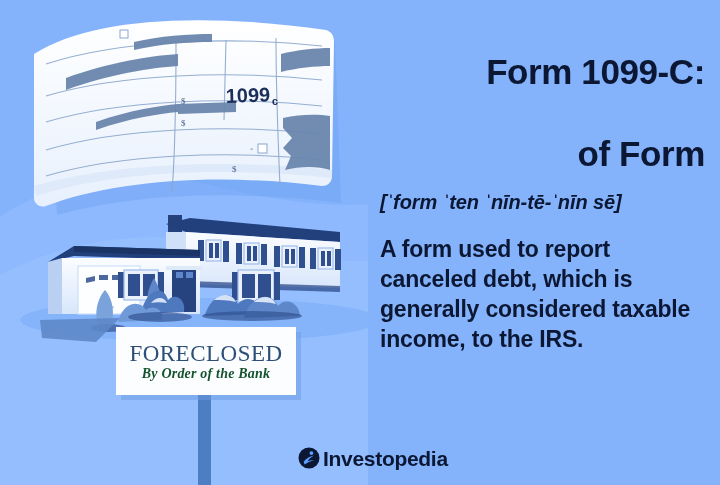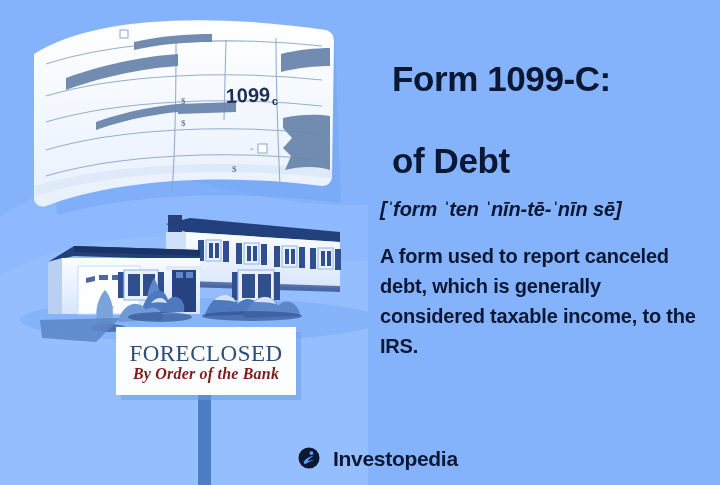--- a/index.html
+++ b/index.html
@@ -20,39 +20,40 @@
   }
   #illus svg{display:block;}
 
   
   #textcol{
     position:absolute;left:380px;top:46px;width:330px;
   }
   #title{
     font-size:35px;line-height:41px;font-weight:700;
     color:#0b1733;letter-spacing:-0.4px;
-    margin:12px;
+    margin:5px;
+    text-align:right;
   }
   #pron{
     margin:18px 0 0 0;
     font-size:20px;line-height:20px;
     font-style:italic;font-weight:700;
     color:#0b1733;
     letter-spacing:-0.1px;
   }
   #desc{
     margin:22px 0 0 0;
-    font-size:20px;line-height:30px;font-weight:600;
+    font-size:23px;line-height:30px;font-weight:600;
     color:#0b1733;letter-spacing:-0.2px;
   }
 
   
   #logo{
     position:absolute;left:298px;top:447px;
-    display:flex;align-items:center;gap:13px;
+    display:flex;align-items:center;gap:3px;
   }
   #logo-mark{display:block;}
   #logo-word{
     font-size:21px;font-weight:600;color:#0b1733;
     letter-spacing:-0.3px;line-height:21px;
   }
 
   
   #sign-text{
     position:absolute;left:119px;top:330px;width:174px;height:62px;
@@ -60,23 +61,23 @@
     pointer-events:none;
     text-align:center;
   }
   #sign-main{
     font-size:23px;line-height:25px;font-weight:400;
     color:#2d4f77;letter-spacing:0.5px;
     font-family:"Liberation Serif", serif;
   }
   #sign-sub{
     margin-top:1px;
-    font-size:16px;line-height:14px;
+    font-size:14px;line-height:14px;
     font-style:italic;font-weight:700;
-    color:#7f1d1d;letter-spacing:0.2px;
+    color:#14532d;letter-spacing:0.2px;
     font-family:"Liberation Serif", serif;
   }
   .form-num{
     font-family:"Liberation Sans", sans-serif;
     font-weight:700;
   }
 </style>
 </head>
 <body>
 
@@ -292,21 +293,21 @@
       </g>
     </svg>
 
     <div id="sign-text">
       <div id="sign-main">FORECLOSED</div>
       <div id="sign-sub">By Order of the Bank</div>
     </div>
   </div>
 
   <div id="textcol">
-    <h1 id="title"><span>Form 1099-C:</span><br><br><span>of Debt</span></h1>
+    <h1 id="title"><span>Form 1099-C:</span><br><br><span>of Form</span></h1>
 
     <p id="pron">[ˈform ˈten ˈnīn-tē-ˈnīn sē]</p>
 
     <p id="desc">A form used to report canceled debt, which is generally considered taxable income, to the IRS.</p>
   </div>
 
   <div id="logo">
     <svg id="logo-mark" width="22" height="22" viewBox="0 0 22 22">
       <circle cx="11" cy="11" r="10.5" fill="#0b1733"></circle>
       <path d="M5.6 14.8 C 8.2 11.6 11.4 9.6 15.8 8.6 C 13.4 10.2 11.2 12 9.6 14.4

